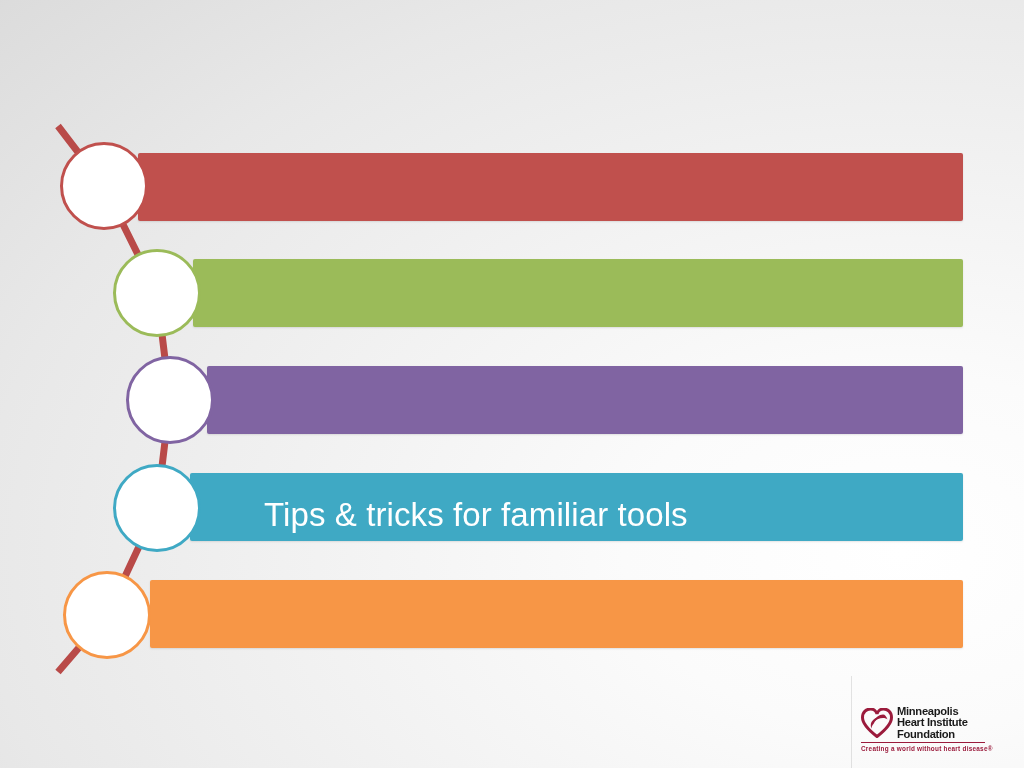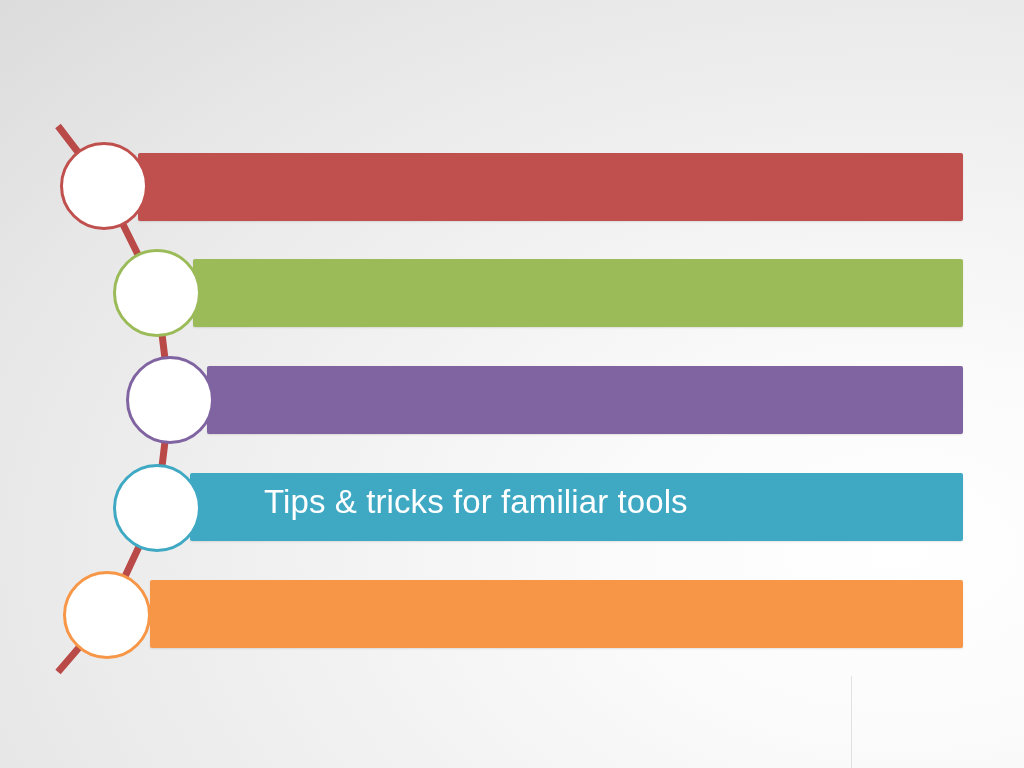--- a/index.html
+++ b/index.html
@@ -141,20 +141,36 @@
 
   <div id="circles-root">
       <div class="node-circle" style="left: 60px; top: 142px; border-color: rgb(192, 80, 77);"></div>
       <div class="node-circle" style="left: 113px; top: 249px; border-color: rgb(155, 187, 89);"></div>
       <div class="node-circle" style="left: 126px; top: 356px; border-color: rgb(128, 100, 162);"></div>
       <div class="node-circle" style="left: 113px; top: 464px; border-color: rgb(63, 169, 196);"></div>
       <div class="node-circle" style="left: 63px; top: 571px; border-color: rgb(247, 150, 70);"></div>
     </div>
 
   <div id="labels-root">
-      <div style="position: absolute; left: 190px; top: 468px; width: 773px; height: 68px;">
+      <div style="position: absolute; left: 190px; top: 481px; width: 773px; height: 68px;">
         <div class="bar-label">Tips &amp; tricks for familiar tools</div>
       </div>
     </div>
 
   <div class="logo-divider"></div>
+  <div class="logo">
+    <div class="logo-main">
+      <svg class="logo-mark" viewBox="0 0 64 60" aria-hidden="true">
+        <path d="M32 57 C10 40 3 29 3 19 C3 8 11 2 19 2 C26 2 31 7 32 12 C33 7 38 2 45 2 C53 2 61 8 61 19 C61 29 54 40 32 57 Z" fill="none" stroke="#9b1b3c" stroke-width="6"></path>
+        <path d="M44 13 C36 13 29 19 26 27 C31 23 37 20 44 20 C48 20 51 21 53 23 C51 17 48 13 44 13 Z" fill="#9b1b3c"></path>
+        <path d="M25 32 C28 25 34 20 41 18 C33 17 25 21 21 28 C19 32 19 37 21 41 C21 37 23 34 25 32 Z" fill="#9b1b3c"></path>
+      </svg>
+      <div class="logo-words">
+        <span>Minneapolis</span>
+        <span>Heart Institute</span>
+        <span>Foundation</span>
+      </div>
+    </div>
+    <div class="logo-rule"></div>
+    <div class="logo-tagline">Creating a world without heart disease®</div>
+  </div>
 
 </div>
 
 </body></html>

